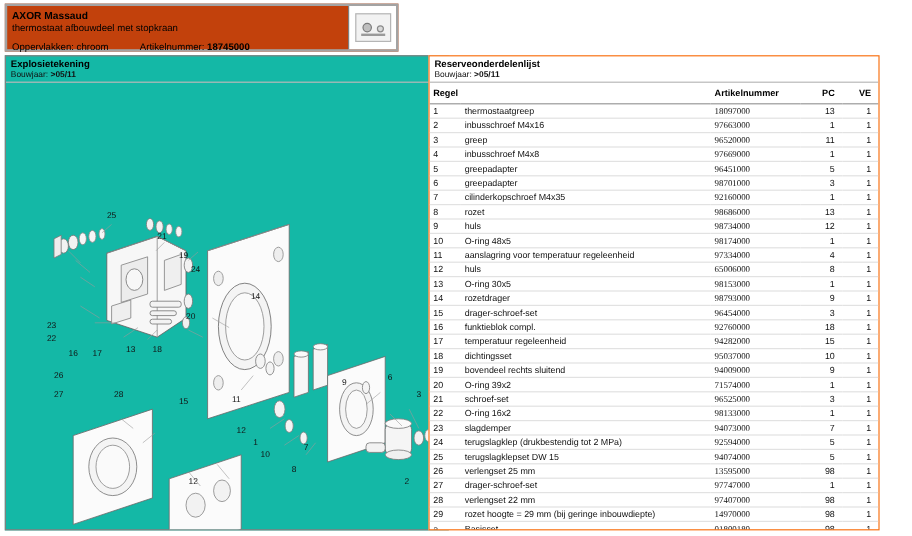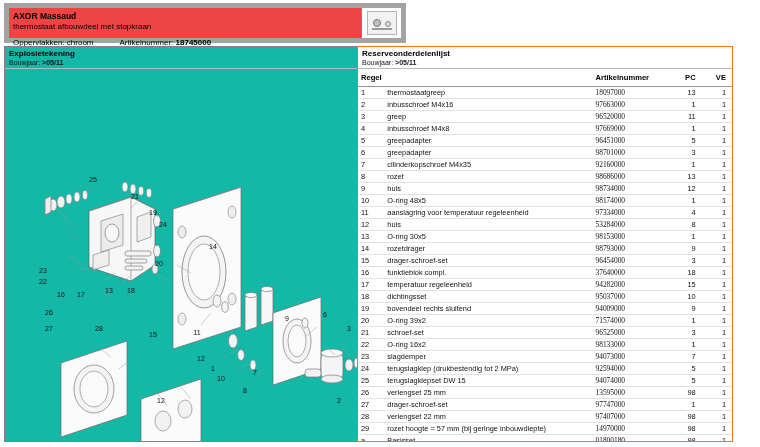--- a/index.html
+++ b/index.html
@@ -12,23 +12,23 @@
     font-size: 8px;
     color: #1a1a1a;
     overflow: hidden;
   }
   .page { position: relative; width: 760px; height: 447px; }
 
   
   .header {
     position: absolute;
     left: 4px; top: 3px;
-    width: 402px; height: 40px;
-    border: 5px solid #a3a3a3;
-    background: #ef4444;
+    width: 328px; height: 40px;
+    border: 2px solid #a3a3a3;
+    background: #c2410c;
     display: flex;
   }
   .header-text {
     flex: 1 1 auto;
     padding: 3px 4px 0 4px;
     line-height: 1.35;
   }
   .header-title { font-size: 8.5px; font-weight: bold; color: #000; }
   .header-sub { font-size: 8px; color: #000; }
   .header-row3 { font-size: 8px; color: #000; margin-top: 5px; }
@@ -418,21 +418,21 @@
           <tr>
             <td>11</td>
             <td>aanslagring voor temperatuur regeleenheid</td>
             <td class="art">97334000</td>
             <td class="num">4</td>
             <td class="num">1</td>
           </tr>
           <tr>
             <td>12</td>
             <td>huls</td>
-            <td class="art">53284000</td>
+            <td class="art">65006000</td>
             <td class="num">8</td>
             <td class="num">1</td>
           </tr>
           <tr>
             <td>13</td>
             <td>O-ring 30x5</td>
             <td class="art">98153000</td>
             <td class="num">1</td>
             <td class="num">1</td>
           </tr>
@@ -446,21 +446,21 @@
           <tr>
             <td>15</td>
             <td>drager-schroef-set</td>
             <td class="art">96454000</td>
             <td class="num">3</td>
             <td class="num">1</td>
           </tr>
           <tr>
             <td>16</td>
             <td>funktieblok compl.</td>
-            <td class="art">37640000</td>
+            <td class="art">92760000</td>
             <td class="num">18</td>
             <td class="num">1</td>
           </tr>
           <tr>
             <td>17</td>
             <td>temperatuur regeleenheid</td>
             <td class="art">94282000</td>
             <td class="num">15</td>
             <td class="num">1</td>
           </tr>
@@ -536,21 +536,21 @@
           </tr>
           <tr>
             <td>28</td>
             <td>verlengset 22 mm</td>
             <td class="art">97407000</td>
             <td class="num">98</td>
             <td class="num">1</td>
           </tr>
           <tr>
             <td>29</td>
-            <td>rozet hoogte = 57 mm (bij geringe inbouwdiepte)</td>
+            <td>rozet hoogte = 29 mm (bij geringe inbouwdiepte)</td>
             <td class="art">14970000</td>
             <td class="num">98</td>
             <td class="num">1</td>
           </tr>
           <tr>
             <td>a</td>
             <td>Basisset</td>
             <td class="art">01800180</td>
             <td class="num">98</td>
             <td class="num">1</td>

